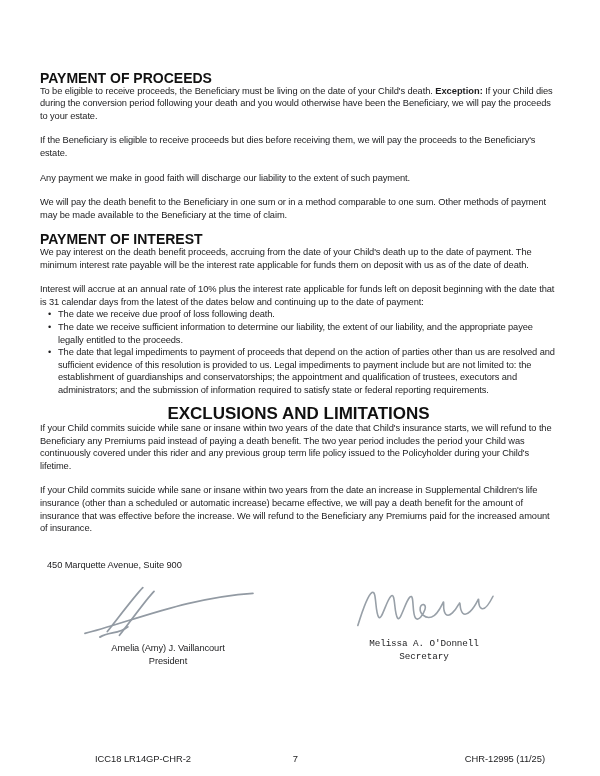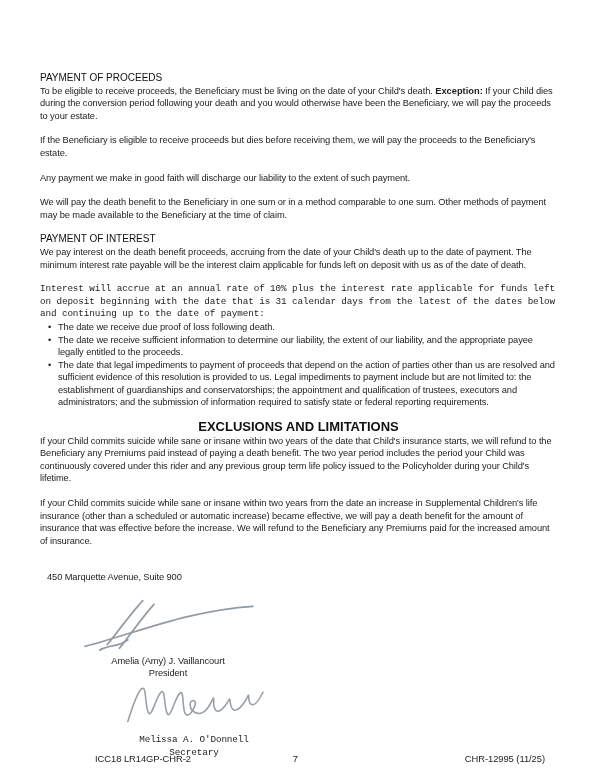--- a/index.html
+++ b/index.html
@@ -5,35 +5,35 @@
   * { margin:0; padding:0; box-sizing:border-box; }
   html,body { background:#ffffff; }
   .page {
     width:600px; height:776px; position:relative; overflow:hidden;
     background:#ffffff; color:#1d1d1f;
     font-family:"Liberation Sans", sans-serif;
     font-size:9.3px; line-height:12.6px; letter-spacing:-0.1px;
   }
   .content { position:absolute; top:72px; left:40px; width:517px; }
   .sec-heading {
-    font-size:10px; font-weight:normal; letter-spacing:0;
+    font-size:14px; font-weight:bold; letter-spacing:0;
     line-height:12.6px; color:#111;
   }
   .para { margin-bottom:12px; }
   b { letter-spacing:0; }
   .blist { margin-bottom:10px; }
   .brow { display:flex; }
   .bdot { width:10px; margin-left:8px; flex:0 0 auto; }
   .btxt { flex:1 1 auto; }
   .center-heading {
-    text-align:center; font-weight:bold; font-size:13px;
+    text-align:center; font-weight:bold; font-size:17px;
     letter-spacing:0; margin-top:12px; margin-bottom:1px; color:#111;
   }
   .exec-block { margin-top:24px; margin-left:7px; }
-  .sig-area { display:flex; margin-top:12px;flex-direction:column; }
+  .sig-area { display:flex; margin-top:12px; }
   .sig-block { text-align:center; }
   .sig-block.pres { margin-left:26px; width:204px; }
   .sig-block.sec  { margin-left:76px; width:156px;font-family:Liberation Mono, monospace; }
   svg.sig { display:block; margin:0 auto 3px auto; }
   .sig-name { line-height:12.2px; }
   .sig-title { line-height:12.2px; }
   .footer {
     position:absolute; left:47px; right:55px; bottom:10px;
     font-size:9.4px; letter-spacing:-0.05px;
   }
@@ -50,22 +50,22 @@
     <section>
       <div class="sec-heading">PAYMENT OF PROCEEDS</div>
       <p class="para"><span>To be eligible to receive proceeds, the Beneficiary must be living on the date of your Child's death.  </span><b>Exception:</b><span> If your Child dies during the conversion period following your death and you would otherwise have been the Beneficiary, we will pay the proceeds to your estate.</span></p>
       <p class="para">If the Beneficiary is eligible to receive proceeds but dies before receiving them, we will pay the proceeds to the Beneficiary's estate.</p>
       <p class="para">Any payment we make in good faith will discharge our liability to the extent of such payment.</p>
       <p class="para">We will pay the death benefit to the Beneficiary in one sum or in a method comparable to one sum.  Other methods of payment may be made available to the Beneficiary at the time of claim.</p>
     </section>
 
     <section>
       <div class="sec-heading">PAYMENT OF INTEREST</div>
-      <p class="para">We pay interest on the death benefit proceeds, accruing from the date of your Child's death up to the date of payment. The minimum interest rate payable will be the interest claim applicable for funds left on deposit with us as of the date of death.</p>
-      <p class="para" style="margin-bottom:0;font-family:Liberation Mono, monospace;">Interest will accrue at an annual rate of 10% plus the interest rate applicable for funds left on deposit beginning with the date that is 31 calendar days from the latest of the dates below and continuing up to the date of payment:</p>
+      <p class="para">We pay interest on the death benefit proceeds, accruing from the date of your Child's death up to the date of payment. The minimum interest rate payable will be the interest rate applicable for funds them on deposit with us as of the date of death.</p>
+      <p class="para" style="margin-bottom:0;">Interest will accrue at an annual rate of 10% plus the interest rate applicable for funds left on deposit beginning with the date that is 31 calendar days from the latest of the dates below and continuing up to the date of payment:</p>
       <div class="blist">
         <div class="brow">
           <span class="bdot">•</span>
           <span class="btxt">The date we receive due proof of loss following death.</span>
         </div>
         <div class="brow">
           <span class="bdot">•</span>
           <span class="btxt">The date we receive sufficient information to determine our liability, the extent of our liability, and the appropriate payee legally entitled to the proceeds.</span>
         </div>
         <div class="brow">

